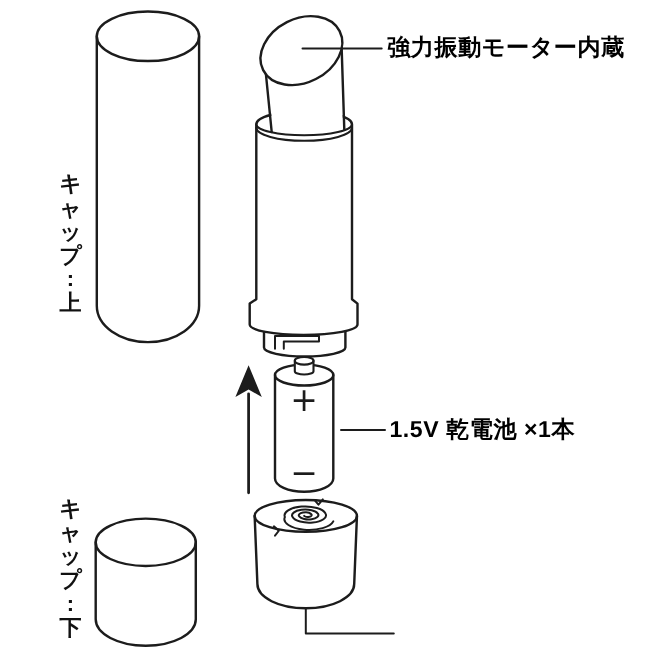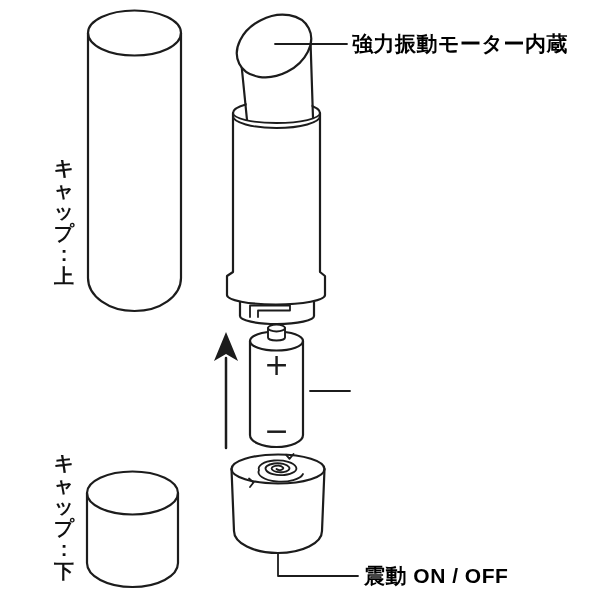--- a/index.html
+++ b/index.html
@@ -86,22 +86,22 @@
       <g stroke-width="1.8">
         <path d="M 275,44 L 347,44"></path>
         <path d="M 310,391 L 350,391"></path>
         <path d="M 278,553 L 278,576 L 358,576"></path>
       </g>
     </g>
   </svg>
 
   <div class="hlabel" style="left:352px;top:31px;">強力振動モーター内蔵</div>
 
+  <div class="hlabel" style="left:354px;top:378px;">1.5V 乾電池 ×1本</div>
 
-  <div class="hlabel" style="left:364px;top:563px;">震動 ON / OFF</div>
 
   <div class="vlabel" style="left:50px;top:158px;">
       <span class="vchar">キ</span>
       <span class="vchar">ャ</span>
       <span class="vchar">ッ</span>
       <span class="vchar">プ</span>
       <span class="vchar">:</span>
       <span class="vchar">上</span>
     </div>
 

